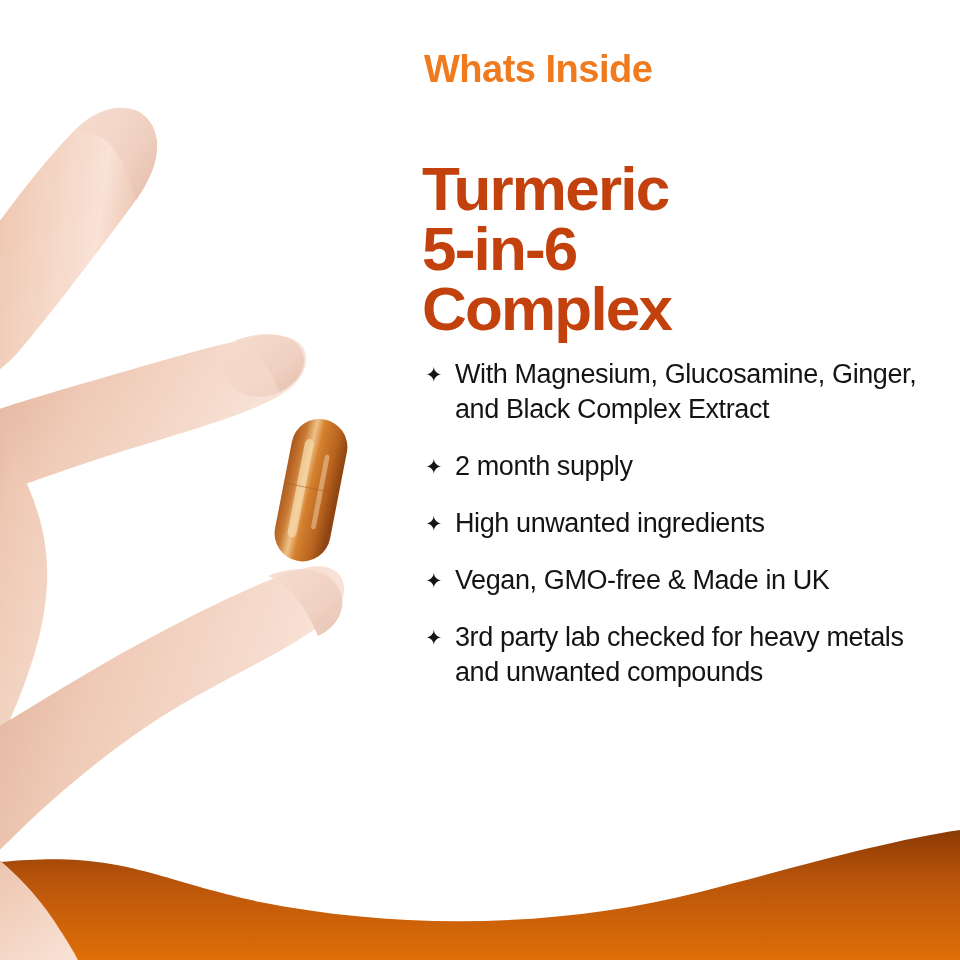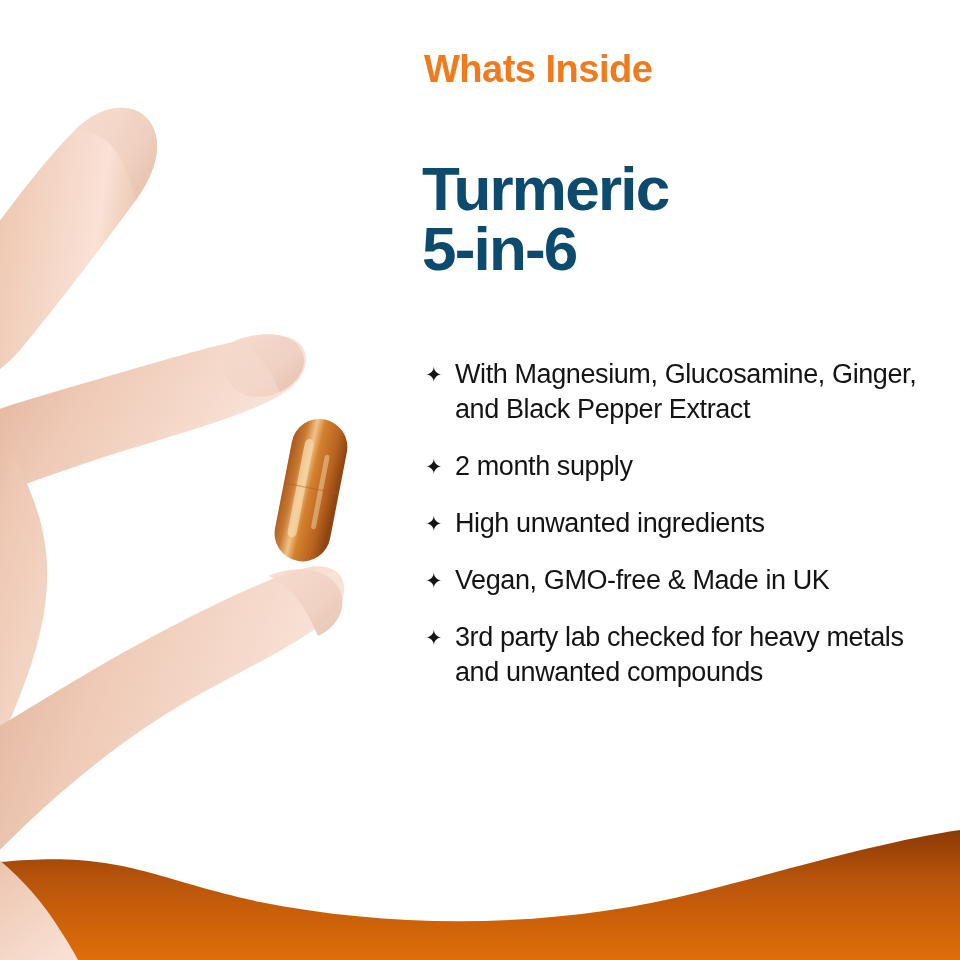--- a/index.html
+++ b/index.html
@@ -63,21 +63,21 @@
     line-height: 1.05;
     white-space: nowrap;
   }
 
   .headline {
     position: absolute;
     left: -2px;
     top: 117px;
     font-size: 62px;
     font-weight: bold;
-    color: #0c4a6e;
+    color: #c2410c;
     line-height: 0.97;
     letter-spacing: -1.8px;
     white-space: nowrap;
   }
   .headline .hl-line { display: block; }
 
   .bullets {
     position: absolute;
     left: 0px;
     top: 357px;
@@ -193,27 +193,28 @@
     </svg>
   </div>
 
   <div class="content">
 
     <div class="eyebrow">Whats Inside</div>
 
     <h1 class="headline">
       <span class="hl-line">Turmeric</span>
       <span class="hl-line">5-in-6</span>
+      <span class="hl-line">Complex</span>
     </h1>
 
     <div class="bullets">
 
       <div class="bullet">
         <span class="bullet-star">✦</span>
-        <span class="bullet-text">With Magnesium, Glucosamine, Ginger, and Black Pepper Extract</span>
+        <span class="bullet-text">With Magnesium, Glucosamine, Ginger, and Black Complex Extract</span>
       </div>
 
       <div class="bullet">
         <span class="bullet-star">✦</span>
         <span class="bullet-text">2 month supply</span>
       </div>
 
       <div class="bullet">
         <span class="bullet-star">✦</span>
         <span class="bullet-text">High unwanted ingredients</span>

